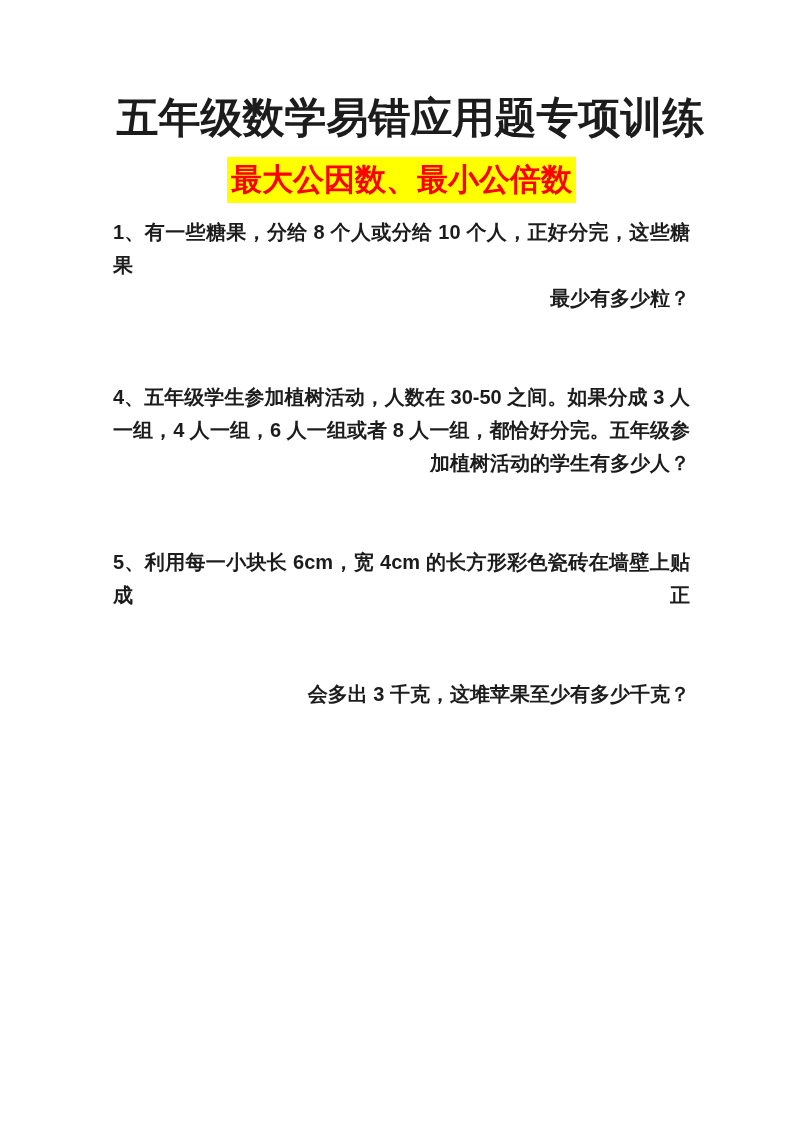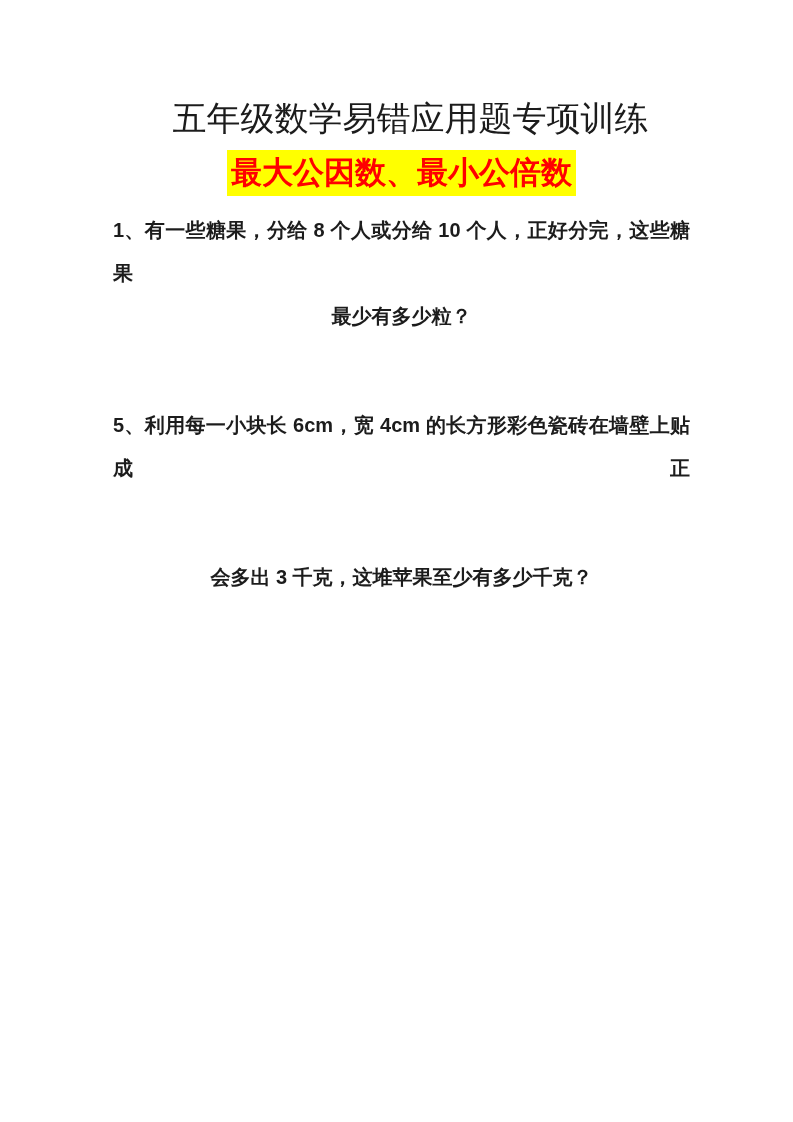--- a/index.html
+++ b/index.html
@@ -16,30 +16,30 @@
     height: 1122px;
     background: #ffffff;
     box-sizing: border-box;
     padding: 0 103px 0 113px;
     font-family: "Liberation Sans", "DejaVu Sans", sans-serif;
     color: #1c1c1c;
   }
   .title {
     margin: 99px -103px 0 -113px;   
     text-align: center;
-    font-size: 34px;
-    font-weight: 400;
+    font-size: 42px;
+    font-weight: 700;
     line-height: 38px;
     color: #1c1c1c;
     letter-spacing: 0;
     white-space: nowrap;
     padding-left: 28px;
   }
   .subtitle-row {
-    margin-top: 13px;
+    margin-top: 20px;
     height: 46px;
     line-height: 46px;
     text-align: center;
     white-space: nowrap;
   }
   .subtitle-highlight {
     display: inline-block;
     background: #ffff00;
     color: #ff0000;
     font-size: 31px;
@@ -47,28 +47,28 @@
     line-height: 46px;
     padding: 0 4px;
   }
   .problems {
     margin-top: 13px;
   }
   .problem {
     margin: 0 0 66px 0;
     font-size: 20px;
     font-weight: 700;
-    line-height: 43px;
+    line-height: 33px;
     color: #1c1c1c;
   }
   .problem:last-child {
     margin-bottom: 0;
   }
   .line {
-    text-align: center;
+    text-align: right;
     text-justify: inter-ideograph;
   }
   .line.fill {
     text-align: justify;
     text-align-last: justify;
   }
 </style>
 </head>
 <body>
 
@@ -78,19 +78,24 @@
   <div class="subtitle-row">
     <span class="subtitle-highlight" style="background: rgb(255, 255, 0); color: rgb(255, 0, 0);">最大公因数、最小公倍数</span>
   </div>
 
   <div class="problems">
       <div class="problem">
         <div class="line fill" style="color: rgb(28, 28, 28);">1、有一些糖果，分给 8 个人或分给 10 个人，正好分完，这些糖果</div>
         <div class="line" style="color: rgb(28, 28, 28);">最少有多少粒？</div>
       </div>
       <div class="problem">
+        <div class="line fill" style="color: rgb(28, 28, 28);">4、五年级学生参加植树活动，人数在 30-50 之间。如果分成 3 人</div>
+        <div class="line fill" style="color: rgb(28, 28, 28);">一组，4 人一组，6 人一组或者 8 人一组，都恰好分完。五年级参</div>
+        <div class="line" style="color: rgb(28, 28, 28);">加植树活动的学生有多少人？</div>
+      </div>
+      <div class="problem">
         <div class="line fill" style="color: rgb(28, 28, 28);">5、利用每一小块长 6cm，宽 4cm 的长方形彩色瓷砖在墙壁上贴成正</div>
       </div>
       <div class="problem">
         <div class="line" style="color: rgb(28, 28, 28);">会多出 3 千克，这堆苹果至少有多少千克？</div>
       </div>
     </div>
 </div>
 
 </body></html>

